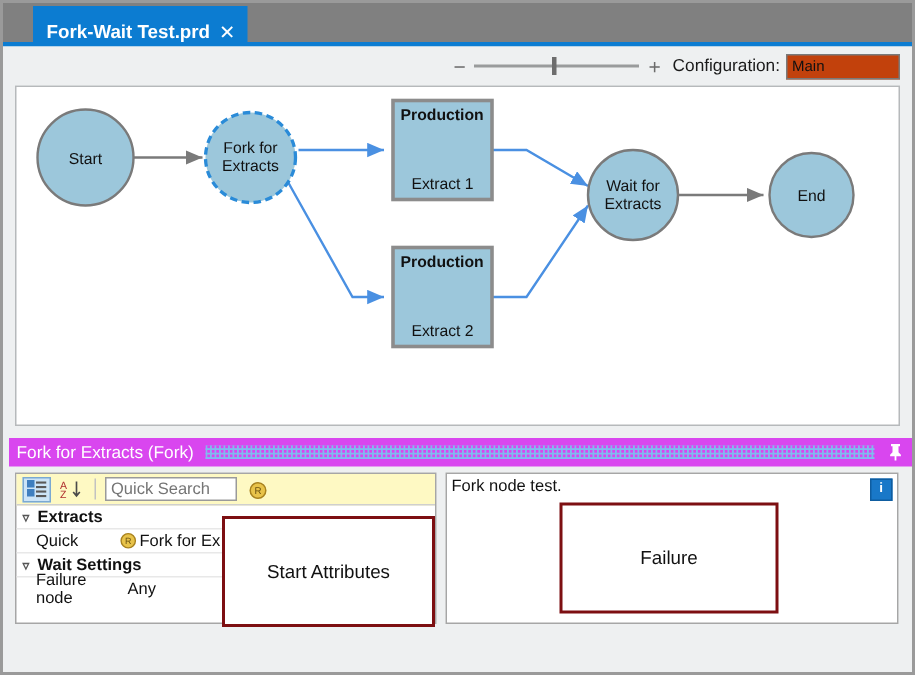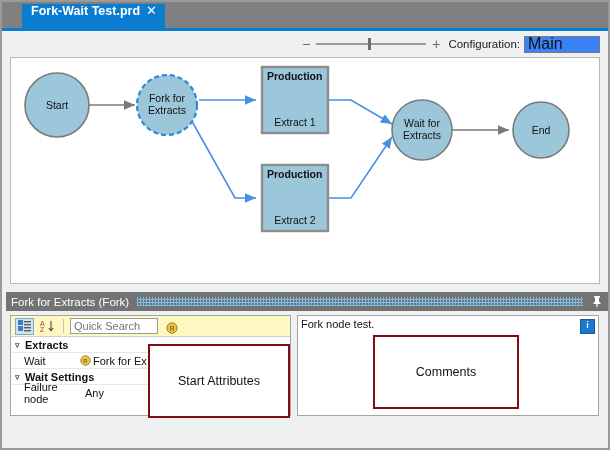--- a/index.html
+++ b/index.html
@@ -14,21 +14,21 @@
     border:2px solid #9a9a9a;background:#eef0f1;
   }
   
   .tabstrip{
     position:absolute;left:0;top:0;width:606px;height:26px;
     background:#808080;
   }
   .tab{
     position:absolute;left:20px;top:2px;height:24px;
     background:#0c7cd1;color:#ffffff;
-    display:flex;align-items:flex-start;gap:6px;
+    display:flex;align-items:flex-end;gap:6px;
     padding:0 8px 0 9px;box-sizing:border-box;
     font-size:12.5px;font-weight:bold;
     cursor:pointer;
   }
   .tab-close{
     font-size:13px;font-weight:normal;line-height:1;color:#ffffff;
     cursor:pointer;
   }
   .tabstrip-underline{
     position:absolute;left:0;top:26px;width:606px;height:3px;background:#0c7cd1;
@@ -50,41 +50,41 @@
   }
   .zoom-track{
     position:absolute;left:0;top:5px;width:110px;height:2px;background:#999b9c;
   }
   .zoom-thumb{
     position:absolute;left:52px;top:0px;width:3px;height:12px;background:#6d6d6d;
   }
   .config-label{margin:0 4px 0 6px;}
   .config-input{
     width:76px;height:17px;box-sizing:border-box;
-    border:1px solid #7a7a7a;background:#3b82f6;
-    font-family:"Liberation Sans", sans-serif;font-size:16px;color:#111;
+    border:1px solid #7a7a7a;background:#c2410c;
+    font-family:"Liberation Sans", sans-serif;font-size:10px;color:#111;
     padding:0 3px;outline:none;
   }
   
   .canvas{
     position:absolute;left:8px;top:55px;width:590px;height:227px;
     background:#ffffff;border:1px solid #b6b9bb;box-sizing:border-box;
     overflow:hidden;
   }
   .canvas svg{display:block;}
   .node-label{
     font-family:"Liberation Sans", sans-serif;font-size:10.5px;fill:#111111;
   }
   .box-title{
     font-family:"Liberation Sans", sans-serif;font-size:10.5px;font-weight:bold;fill:#111111;
   }
   
   .panel-header{
     position:absolute;left:4px;top:290px;width:602px;height:19px;
-    background:#737373;color:#ffffff;
+    background:#d946ef;color:#ffffff;
     display:flex;align-items:center;
     font-size:11.5px;box-sizing:border-box;padding:0 5px;justify-content:flex-end;
   }
   .panel-header .ph-title{white-space:nowrap;}
   .ph-grip{
     flex:1;height:9px;margin:0 8px;
     background-image:
       repeating-linear-gradient(90deg,#7cc1ef 0 1px,transparent 1px 3px),
       repeating-linear-gradient(0deg,#7cc1ef 0 1px,transparent 1px 3px);
     background-size:3px 3px;
@@ -282,21 +282,21 @@
         </span>
       </div>
 
       <div class="grid-row cat">
         <span class="expander">▿</span>
         <span>Extracts</span>
       </div>
       <div class="row-sep"></div>
 
       <div class="grid-row">
-        <span class="cell-name">Wait</span>
+        <span class="cell-name">Quick</span>
         <span class="cell-icon">
           <svg width="11" height="11" viewBox="0 0 12 12">
             <circle cx="6" cy="6" r="5.2" fill="#e8c34a" stroke="#a8821f" stroke-width="1"></circle>
             <text x="6" y="8.6" text-anchor="middle" font-family="Liberation Sans, sans-serif" font-size="6.5" fill="#6b5210">R</text>
           </svg>
         </span>
         <span class="cell-val">Fork for Ex</span>
       </div>
       <div class="row-sep"></div>
 
@@ -315,16 +315,16 @@
     <div class="comments">
       <span>Fork node test.</span>
       <span class="info-icon">i</span>
     </div>
   </div>
 
   <div class="annot" id="annot-node">
     <span>Start Attributes</span>
   </div>
   <div class="annot" id="annot-comments">
-    <span>Comments</span>
+    <span>Failure</span>
   </div>
 
 </div>
 
 </body></html>

